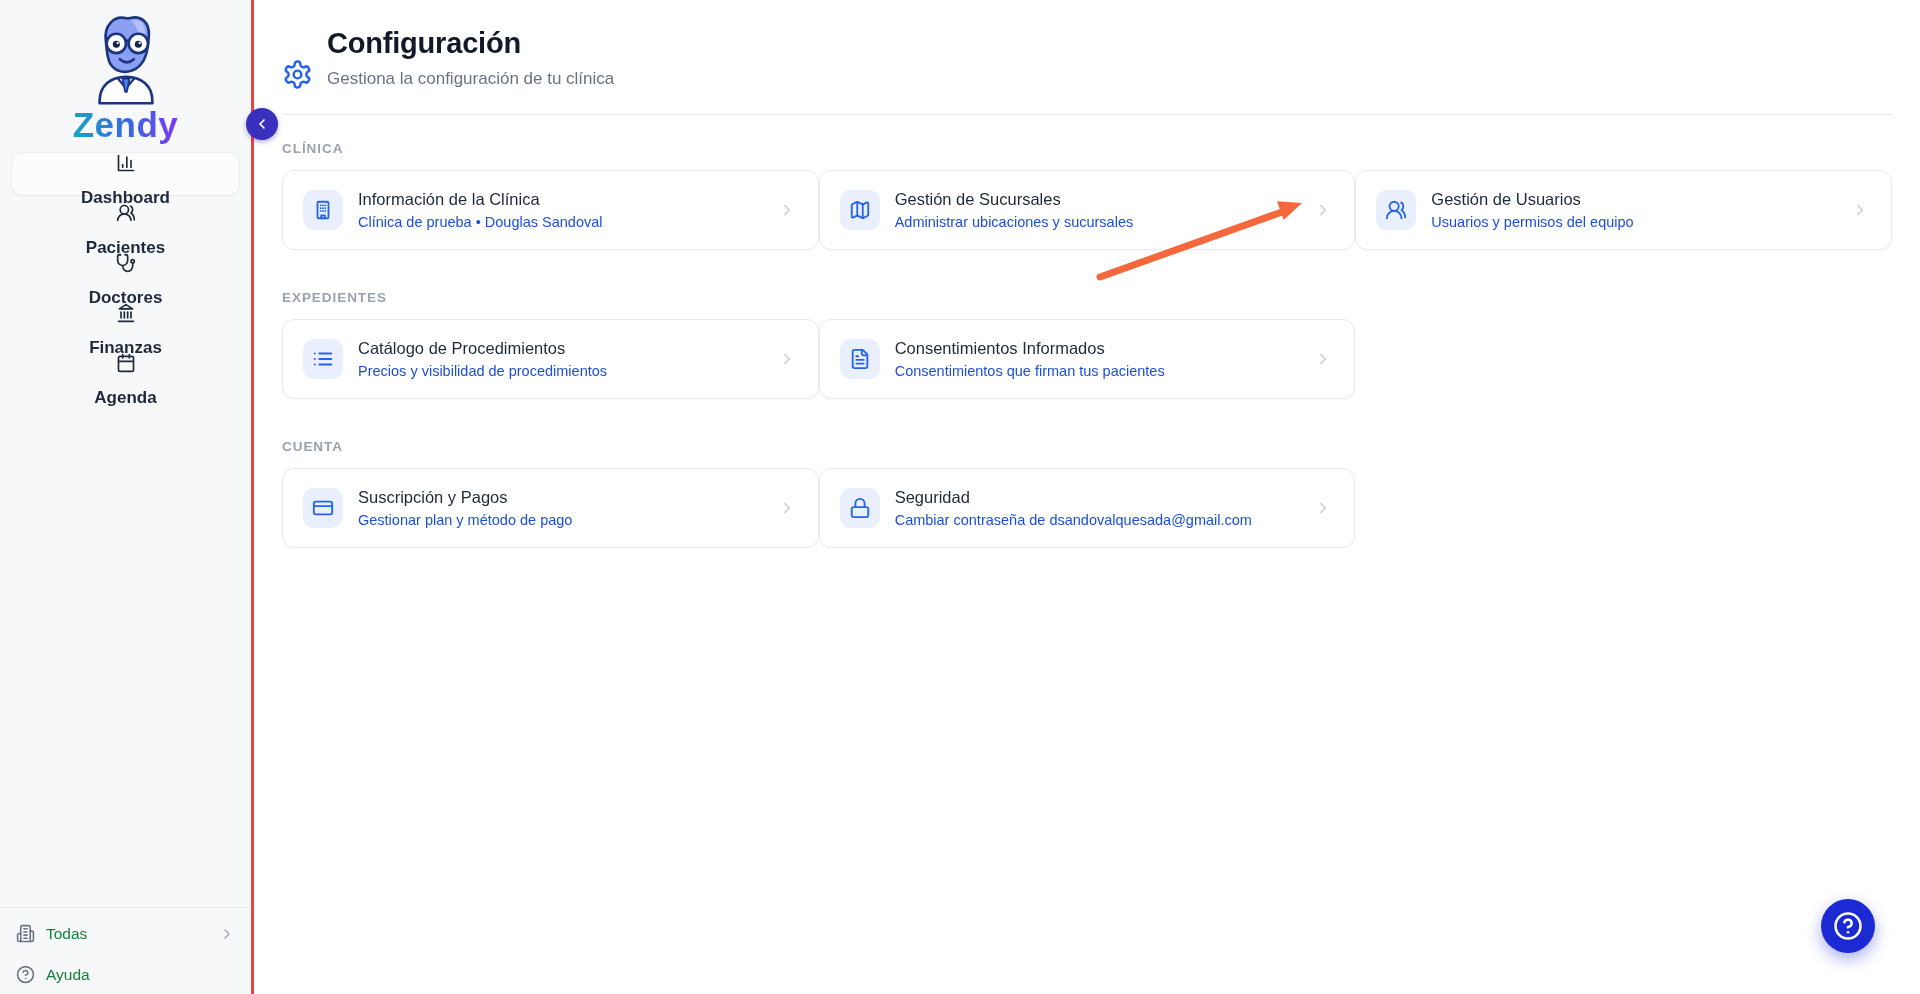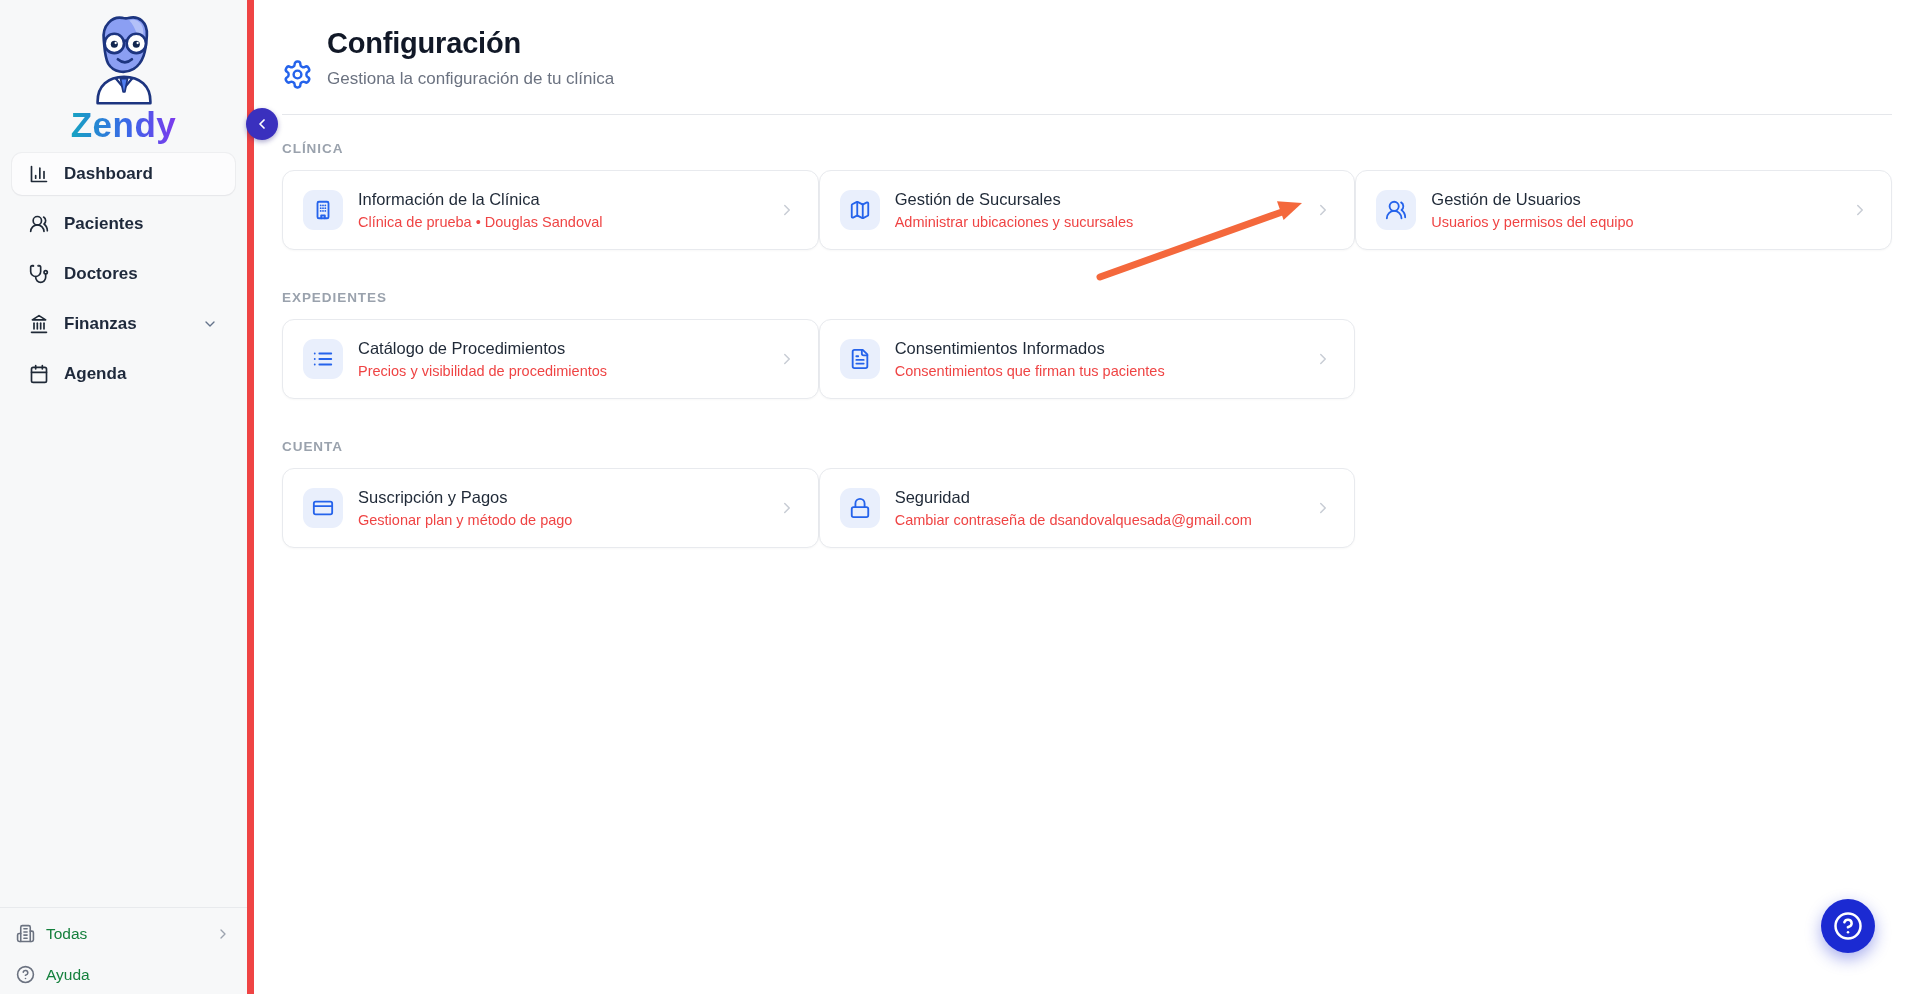--- a/index.html
+++ b/index.html
@@ -7,33 +7,33 @@
   body {
     font-family:"Liberation Sans", sans-serif;
     background:#ffffff; color:#1f2937; position:relative;
   }
   
   .ic { fill:none; stroke:currentColor; stroke-width:2; stroke-linecap:round; stroke-linejoin:round; display:block; }
 
   
   .sidebar {
     position:absolute; left:0; top:0; width:254px; height:994px;
-    background:#f7f8f9; border-right:7px solid #ef4444;
+    background:#f7f8f9; border-right:3px solid #ef4444;
     display:flex; flex-direction:column;
   }
   .logo-wrap { padding-top:10px; display:flex; flex-direction:column; align-items:center; }
   .wordmark {
     font-size:35px; font-weight:800; letter-spacing:.5px; line-height:40px;
     background:linear-gradient(90deg,#16a3c2 0%,#3b66e8 55%,#7c3aed 100%);
     -webkit-background-clip:text; background-clip:text; color:transparent;
   }
   .nav { margin-top:8px; padding:0 12px; display:flex; flex-direction:column; gap:8px; }
   .nav-item {
     height:42px; display:flex; align-items:center; gap:15px; padding:0 17px;
-    border-radius:10px; font-size:17px; font-weight:700; color:#1e293b; cursor:pointer;
+    border-radius:10px; font-size:17px; font-weight:700; color:#1e293b; cursor:pointer;flex-direction:column;
   }
   .nav-item.active { background:#fcfcfd; box-shadow:0 0 0 1px rgba(15,23,42,.04), 0 1px 2px rgba(15,23,42,.04); }
   .nav-item .nav-ic { width:20px; height:20px; color:#1f2937; flex:none; }
   .nav-item .sub-chevron { margin-left:auto; width:16px; height:16px; color:#64748b; }
   .sidebar-footer {
     margin-top:auto; border-top:1px solid #e8eaed; padding:16px 16px 10px;
     display:flex; flex-direction:column; gap:22px; color:#15803d;
   }
   .footer-row { display:flex; align-items:center; gap:11px; font-size:15.5px; cursor:pointer; }
   .footer-row .f-ic { width:19px; height:19px; color:#6b7280; flex:none; }
@@ -67,21 +67,21 @@
     display:flex; align-items:center; padding:0 22px 0 20px;
     box-shadow:0 1px 2px rgba(16,24,40,.03); cursor:pointer; min-width:0;
   }
   .icon-tile {
     width:40px; height:40px; border-radius:11px; background:#e9effc; color:#2563eb;
     display:flex; align-items:center; justify-content:center; flex:none;
   }
   .icon-tile svg { width:22px; height:22px; }
   .card-text { margin-left:15px; min-width:0; }
   .card-title { font-size:16.5px; font-weight:500; color:#1f2937; line-height:21px; white-space:nowrap; overflow:hidden; text-overflow:ellipsis; }
-  .card-sub { font-size:14.5px; color:#ef4444; margin-top:3px; line-height:18px; white-space:nowrap; overflow:hidden; text-overflow:ellipsis; }
+  .card-sub { font-size:14.5px; color:#1d4ed8; margin-top:3px; line-height:18px; white-space:nowrap; overflow:hidden; text-overflow:ellipsis; }
   .card-chevron { margin-left:auto; color:#c8cdd5; flex:none; }
   .card-chevron svg { width:18px; height:18px; }
 
   
   .annotation-arrow { position:absolute; left:1080px; top:185px; width:240px; height:110px; pointer-events:none; z-index:30; }
   .help-fab {
     position:absolute; left:1821px; top:899px; width:54px; height:54px; border-radius:50%;
     background:#1b2ad2; color:#fff; border:none; display:flex; align-items:center; justify-content:center;
     box-shadow:0 6px 16px rgba(27,42,210,.38); cursor:pointer; z-index:25;
   }

